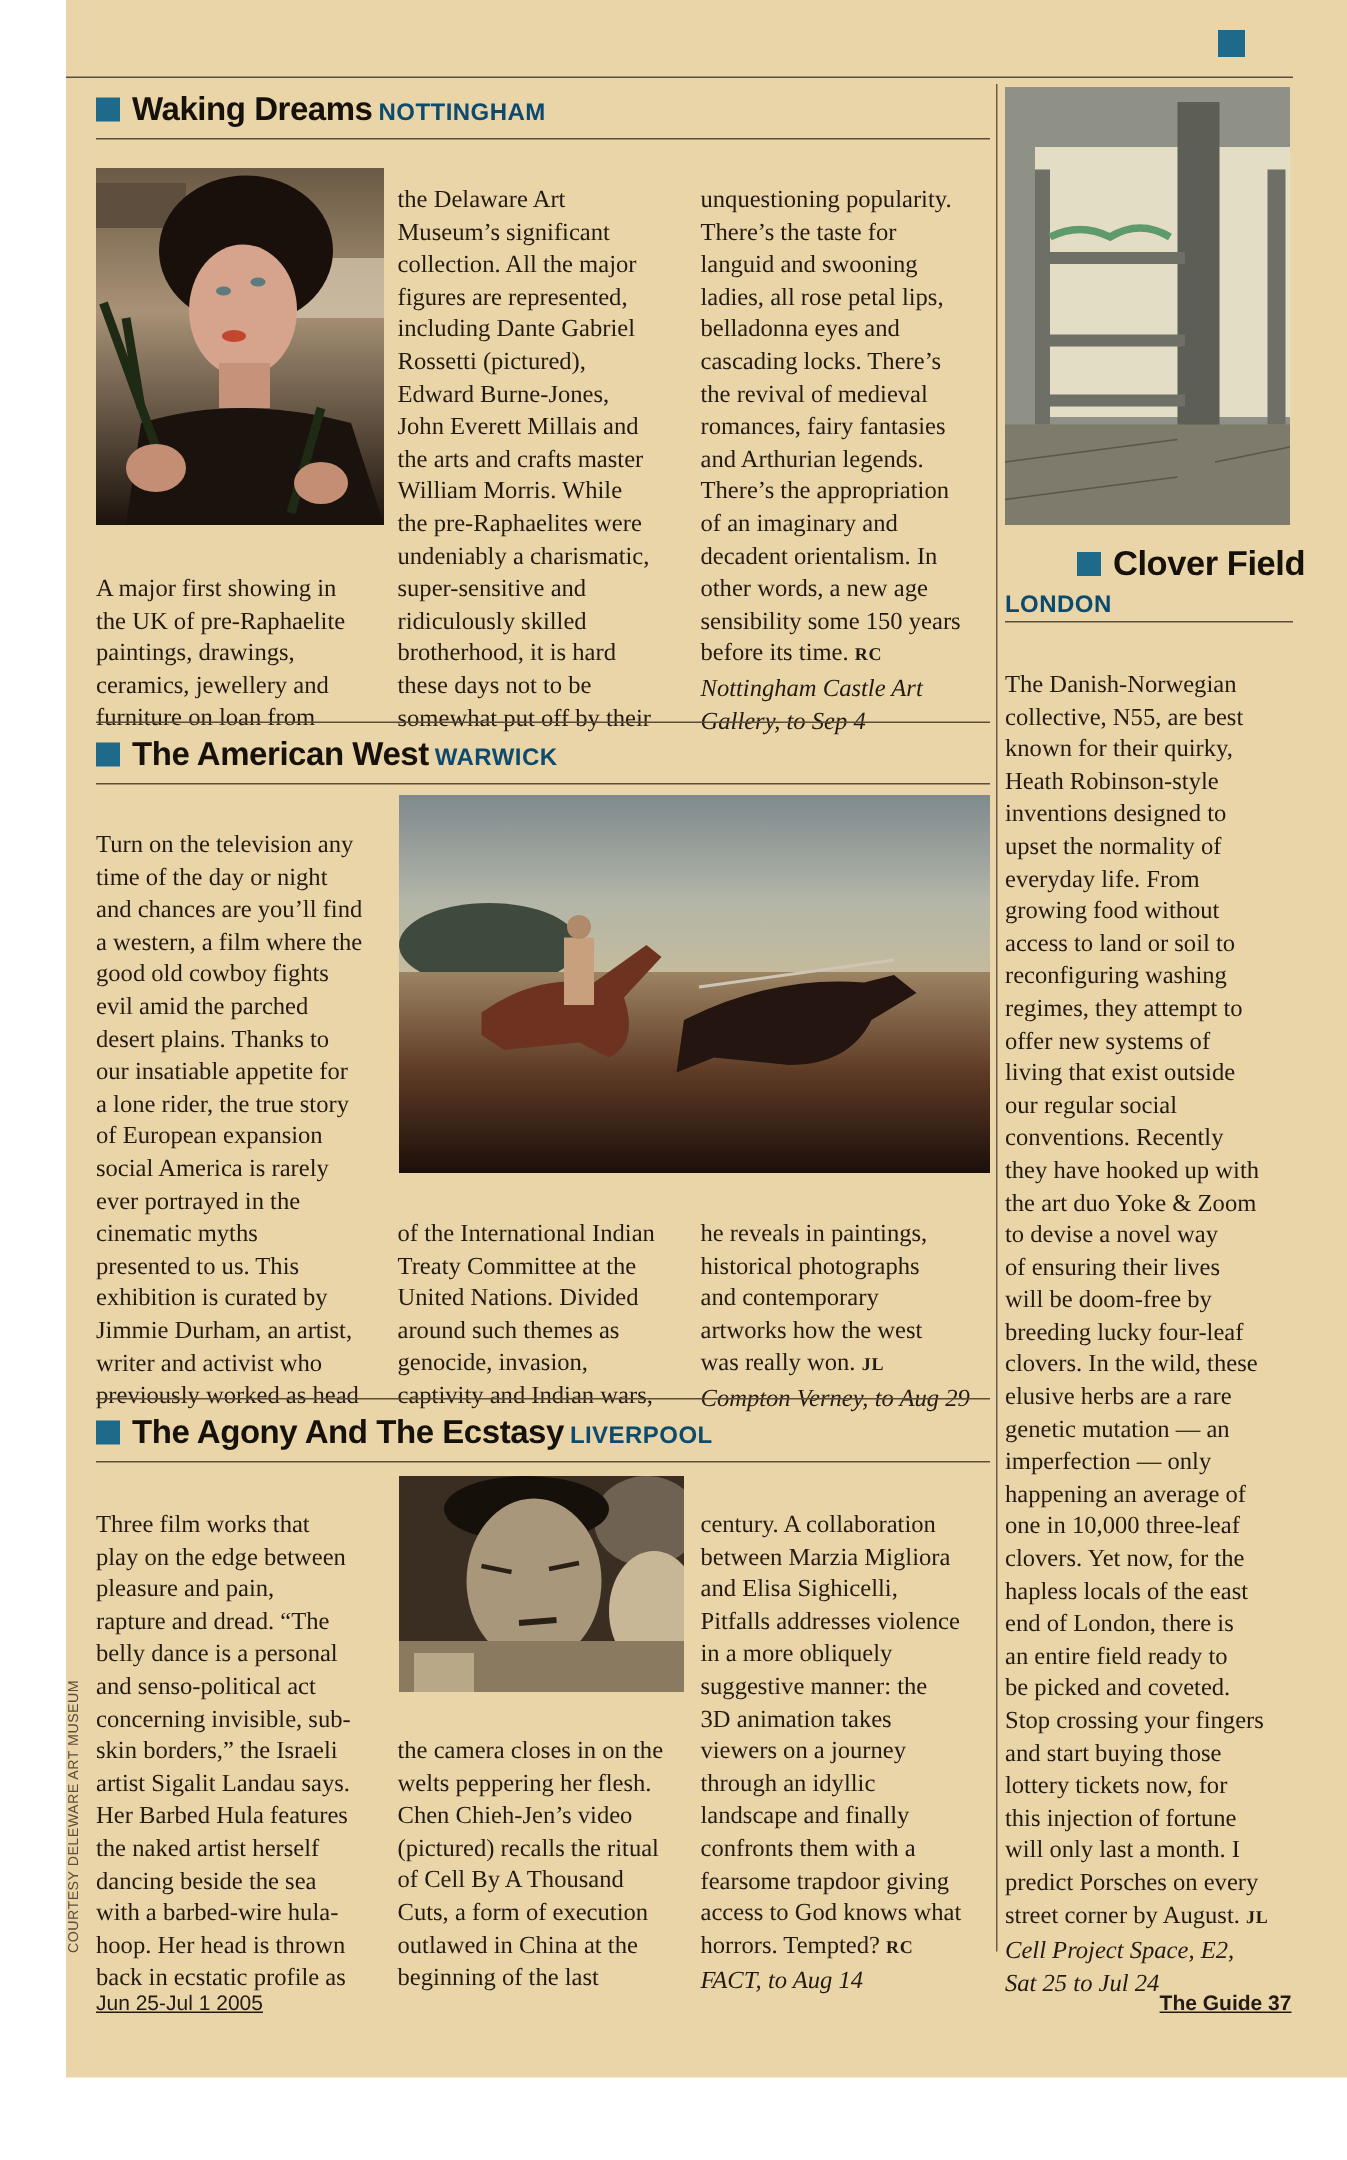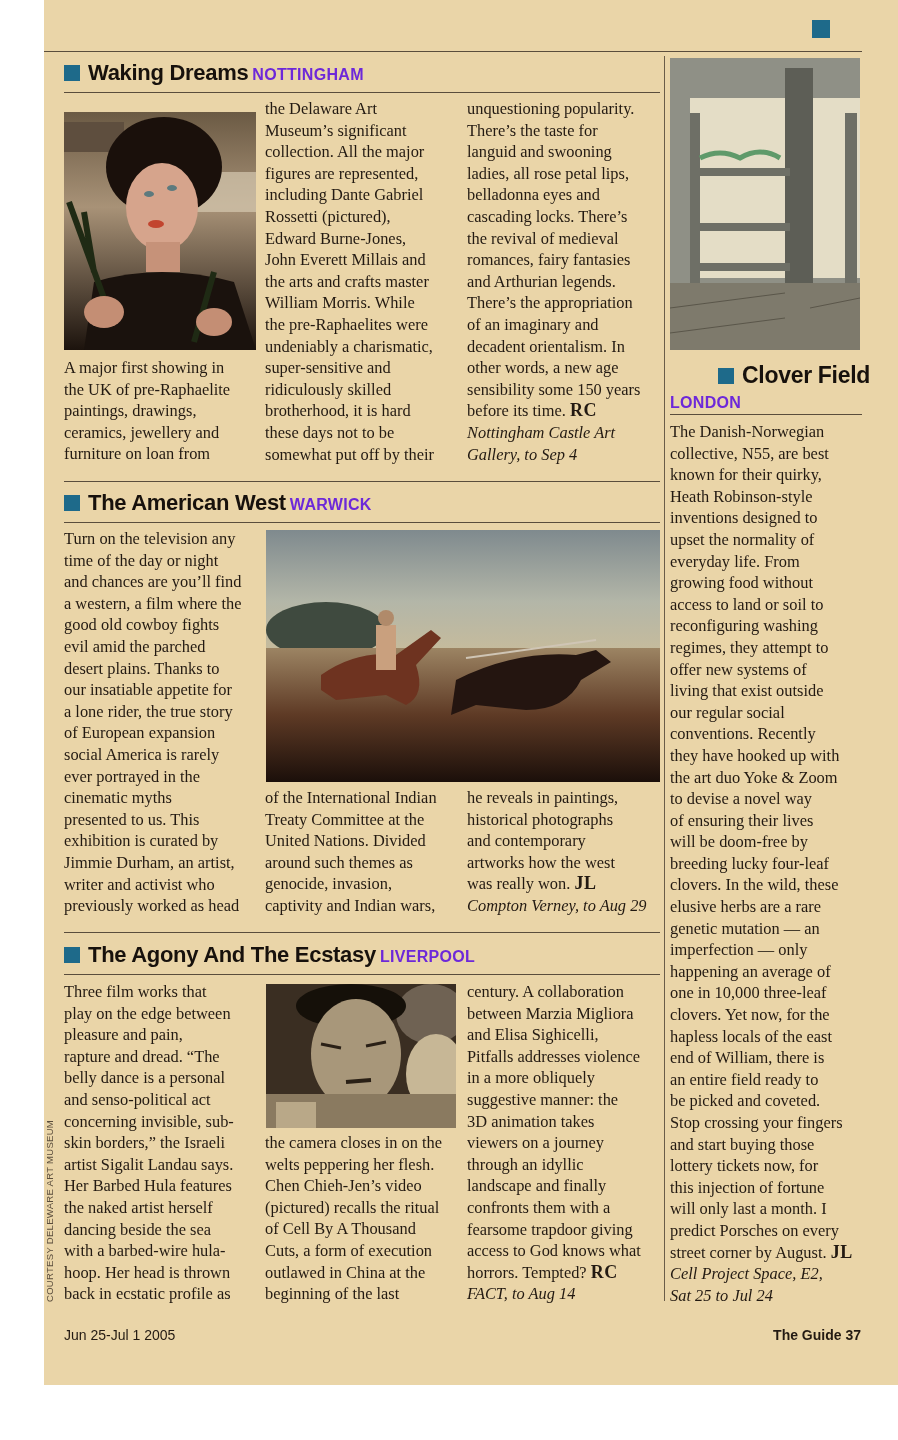--- a/index.html
+++ b/index.html
@@ -1,32 +1,32 @@
 <!DOCTYPE html>
 <html><head>
 <meta charset="utf-8">
 <style>
   html, body { margin:0; padding:0; background:#ffffff; }
   body { width:898px; height:1440px; position:relative; overflow:hidden; font-family:"DejaVu Serif", serif; }
   .page { position:absolute; left:44px; top:0; width:854px; height:1385px; background:#ead5a8; }
   .serif { font-family:"Liberation Serif", "DejaVu Serif", serif; font-size:16.4px; line-height:21.6px; color:#231a12; }
-  .col { position:absolute; }
+  .col { position:absolute;margin-top:24px; }
   .col p { margin:0; white-space:nowrap; }
   .section-title { position:absolute; font-family:"Liberation Sans", "DejaVu Sans", sans-serif; font-weight:bold; color:#17110c; font-size:22px; letter-spacing:-0.3px; white-space:nowrap; }
-  .section-title .loc { font-size:16px; color:#6d28d9; letter-spacing:0.3px; margin-left:4px; }
+  .section-title .loc { font-size:16px; color:#0c4a6e; letter-spacing:0.3px; margin-left:4px; }
   .sq { display:inline-block; width:16px; height:16px; background:#1e6a8a; vertical-align:-1px; margin-right:8px; }
   .rule { position:absolute; height:1px; background:#5a4d3c; }
   .vrule { position:absolute; width:1px; background:#6a5c48; }
   .masthead { position:absolute; right:68px; top:10px; font-family:"Liberation Sans","DejaVu Sans",sans-serif; font-weight:bold; font-size:33px; letter-spacing:-1px; color:#111; white-space:nowrap; }
   .masthead .sq { width:18px; height:18px; margin-left:6px; margin-right:0; vertical-align:2px; }
   .img { position:absolute; overflow:hidden; }
-  .byline { font-variant:small-caps; font-weight:bold; font-size:18px; letter-spacing:0.5px; }
+  .byline { font-variant:small-caps; font-weight:bold; font-size:12px; letter-spacing:0.5px; }
   .venue { font-style:italic; }
   .credit { position:absolute; left:44px; top:1302px; transform-origin:left top; transform:rotate(-90deg); font-family:"Liberation Sans","DejaVu Sans",sans-serif; font-size:9.5px; color:#5a4d3c; white-space:nowrap; letter-spacing:0.3px; }
-  .footer { position:absolute; top:1327px; font-family:"Liberation Sans","DejaVu Sans",sans-serif; font-size:14px; color:#231a12; }
+  .footer { position:absolute; top:1327px; font-family:"Liberation Sans","DejaVu Sans",sans-serif; font-size:14px; color:#231a12;text-decoration:underline; }
 </style>
 </head>
 <body>
 
 <div class="page"></div>
 
 <div class="masthead"><span class="sq"></span></div>
 <div class="rule" style="left:44px; top:51px; width:818px;"></div>
 
 <div class="vrule" style="left:664px; top:56px; height:1245px;"></div>
@@ -293,21 +293,21 @@
   <p>will be doom-free by</p>
   <p>breeding lucky four-leaf</p>
   <p>clovers. In the wild, these</p>
   <p>elusive herbs are a rare</p>
   <p>genetic mutation — an</p>
   <p>imperfection — only</p>
   <p>happening an average of</p>
   <p>one in 10,000 three-leaf</p>
   <p>clovers. Yet now, for the</p>
   <p>hapless locals of the east</p>
-  <p>end of William, there is</p>
+  <p>end of London, there is</p>
   <p>an entire field ready to</p>
   <p>be picked and coveted.</p>
   <p>Stop crossing your fingers</p>
   <p>and start buying those</p>
   <p>lottery tickets now, for</p>
   <p>this injection of fortune</p>
   <p>will only last a month. I</p>
   <p>predict Porsches on every</p>
   <p><span>street corner by August.</span> <span class="byline">JL</span></p>
   <p class="venue">Cell Project Space, E2,</p>

